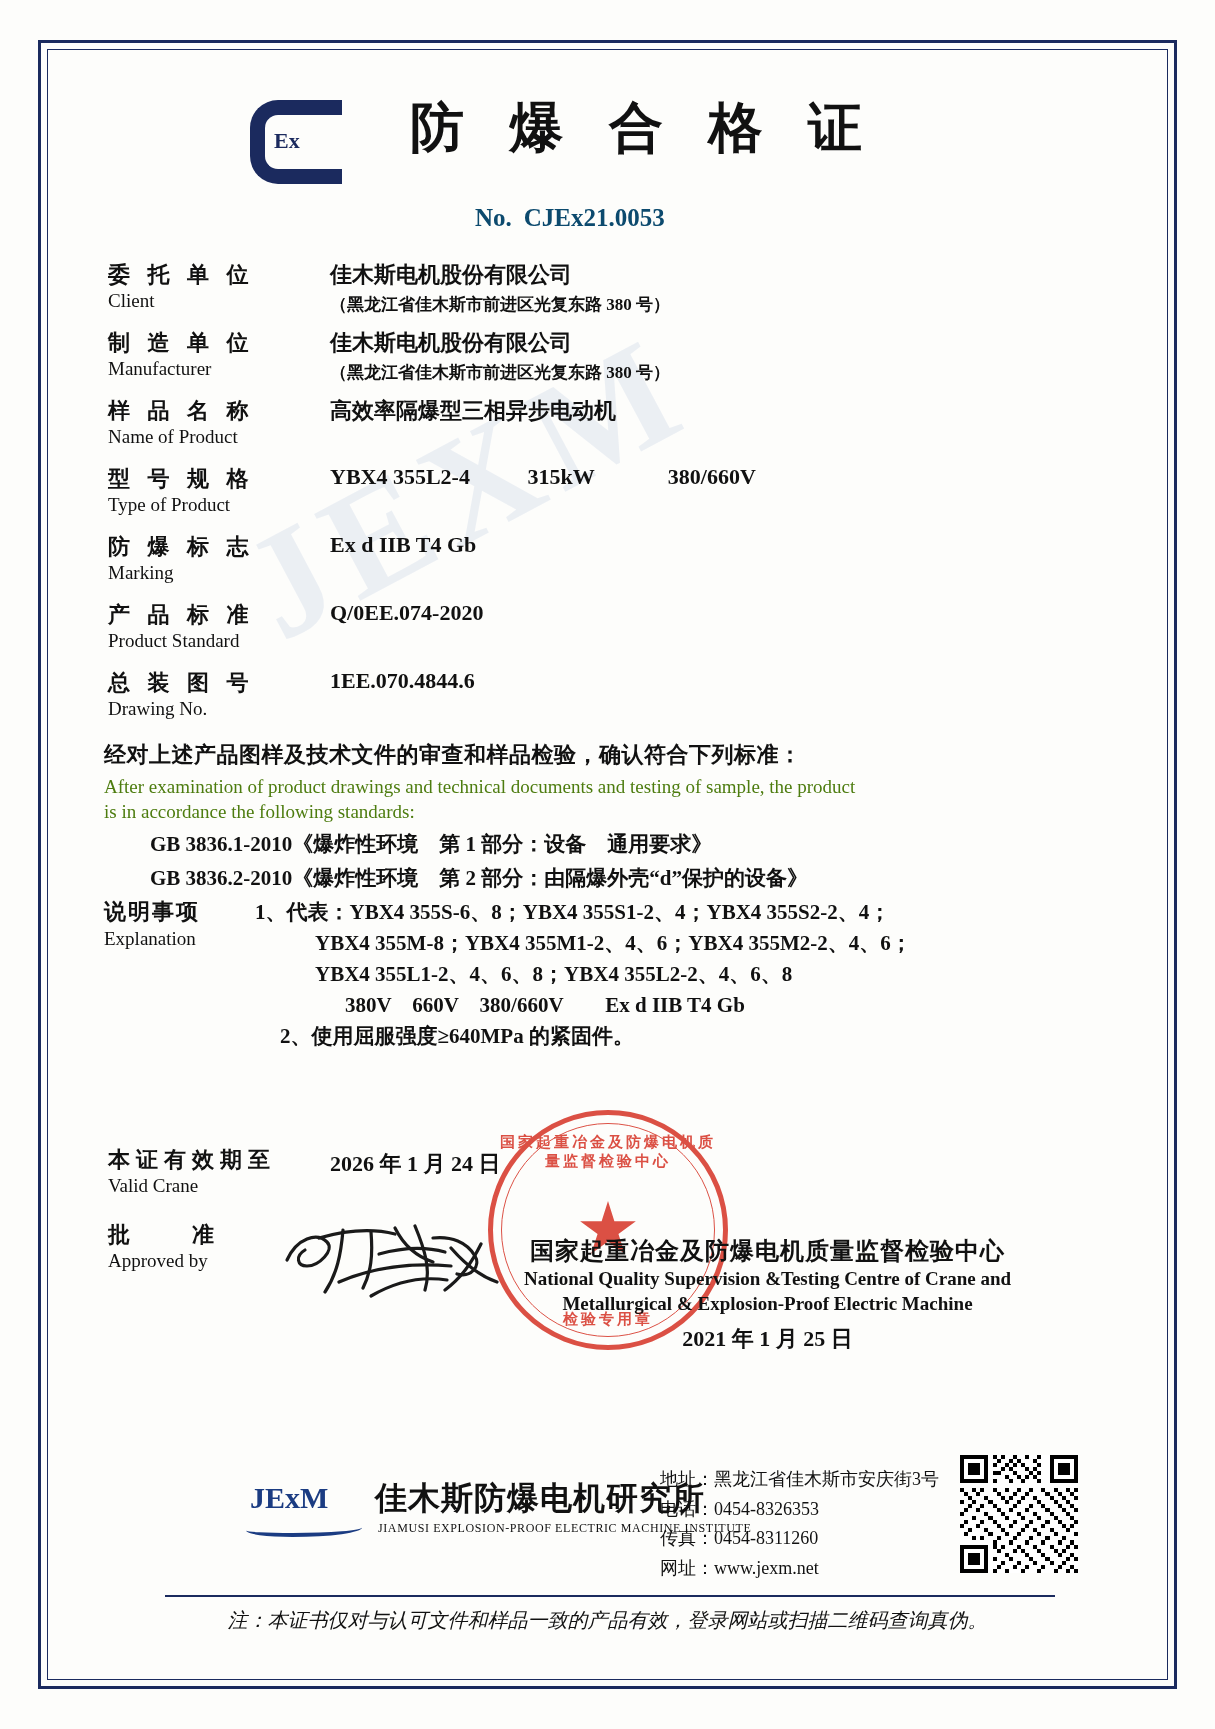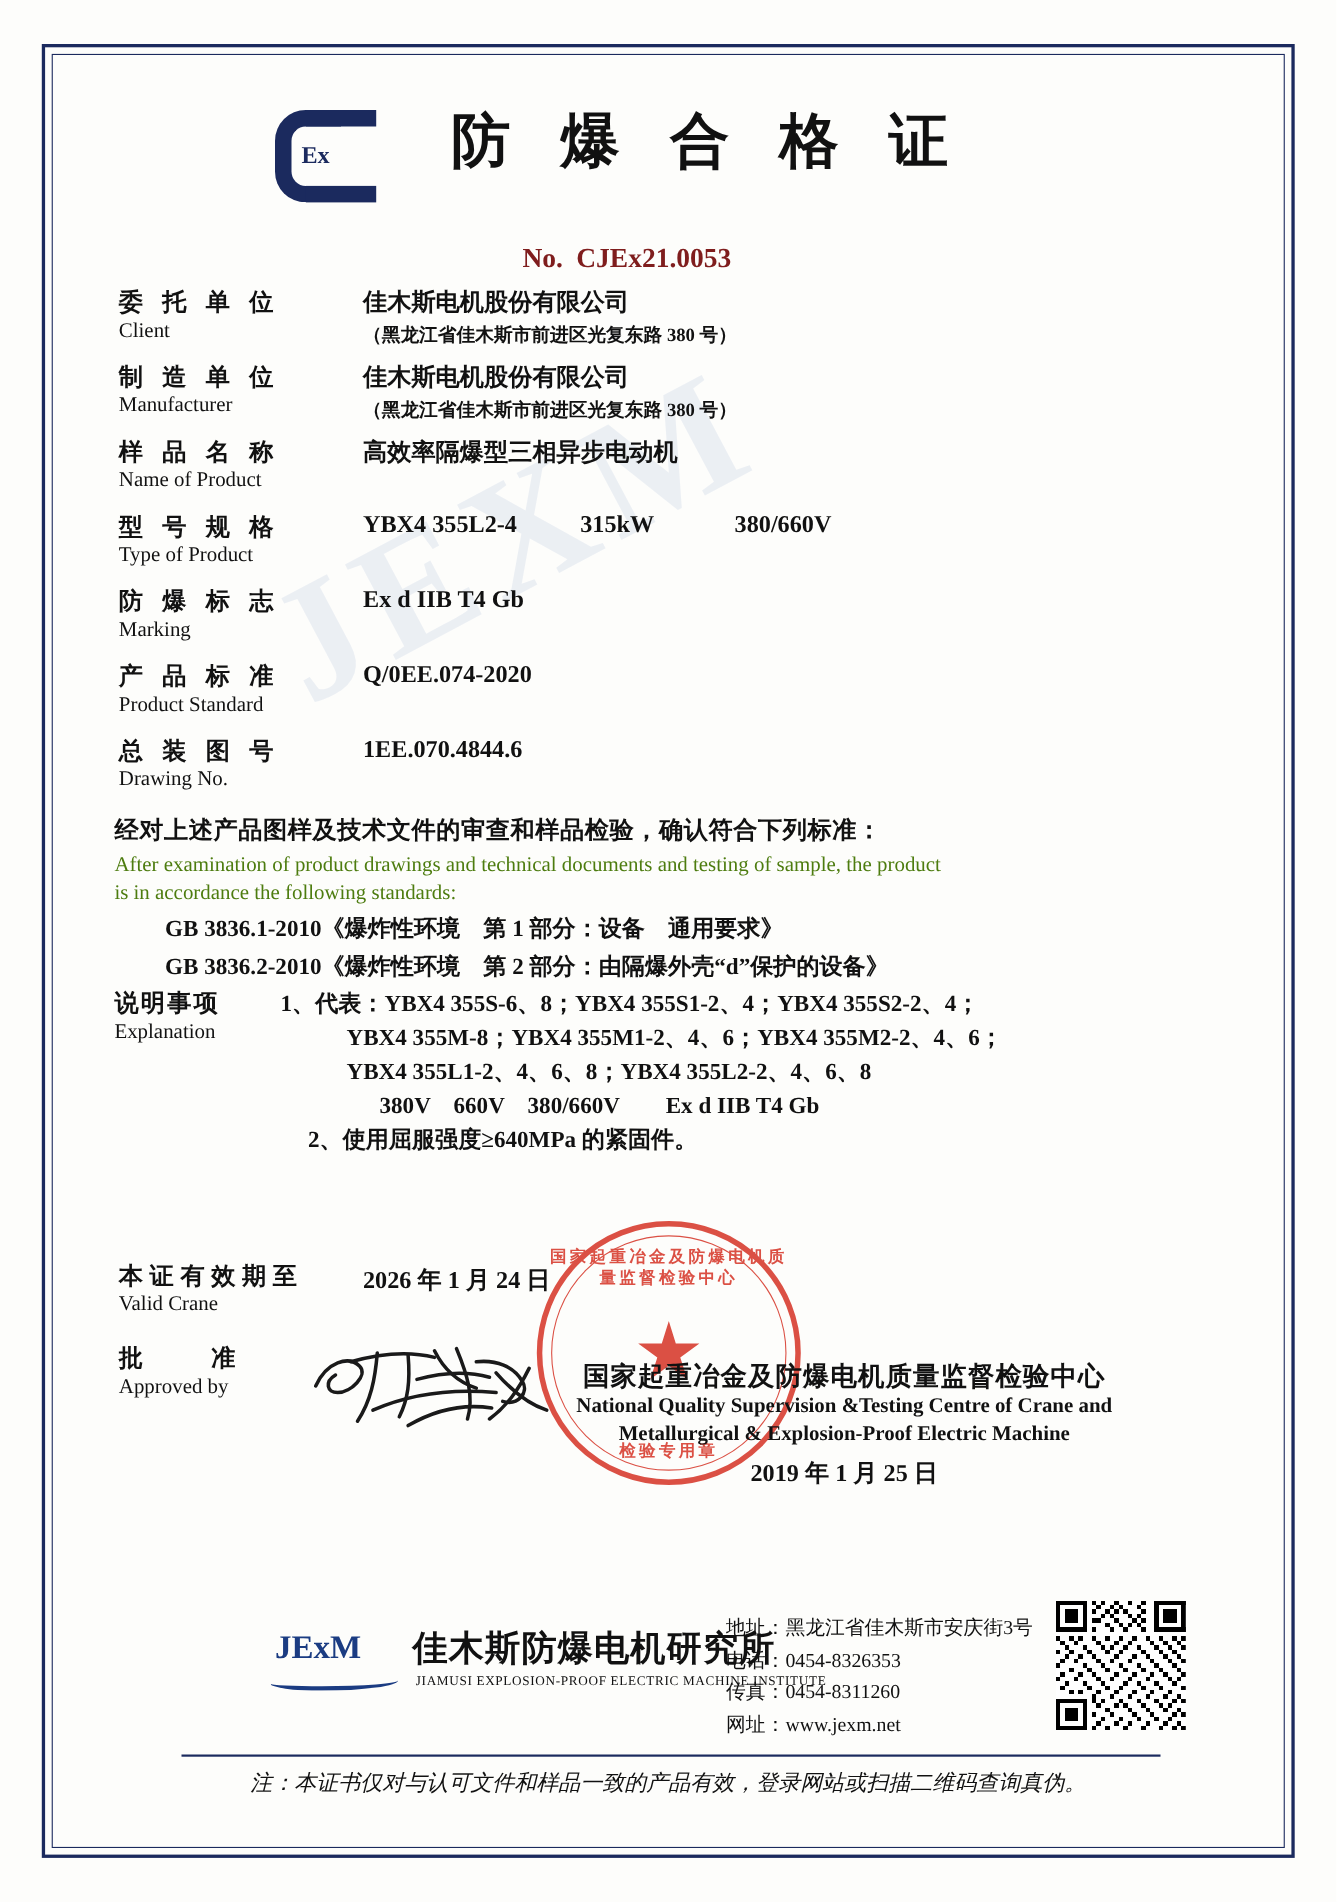--- a/index.html
+++ b/index.html
@@ -98,25 +98,25 @@
     top: 88px;
     font-family: "Liberation Serif", serif;
     font-weight: bold;
     font-size: 23px;
     letter-spacing: 2.2px;
     color: #111;
   }
   .cert-no {
     position: absolute;
     left: 395px;
-    top: 142px;
+    top: 124px;
     font-family: "Liberation Serif", serif;
     font-weight: bold;
     font-size: 25px;
-    color: #7f1d1d;
+    color: #0c4a6e;
   }
   .cert-no .lbl { margin-right: 12px; }
 
   
   .fields {
     position: absolute;
     left: 0;
     top: 180px;
     width: 1055px;
   }
@@ -570,21 +570,21 @@
     <div class="inner-ring"></div>
     <div class="seal-text-top">国家起重冶金及防爆电机质量监督检验中心</div>
     <div class="star"></div>
     <div class="seal-text-bottom">检验专用章</div>
   </div>
 
   <div class="centre">
     <div class="centre-cn">国家起重冶金及防爆电机质量监督检验中心</div>
     <div class="centre-en1">National Quality Supervision &amp;Testing Centre of Crane and</div>
     <div class="centre-en2">Metallurgical &amp; Explosion-Proof Electric Machine</div>
-    <div class="centre-date">2019 年 1 月 25 日</div>
+    <div class="centre-date">2021 年 1 月 25 日</div>
   </div>
 
   <div class="content" style="top:80px; height:0;">
     <div class="footer">
       <div class="inst-logo">
         <div class="inst-mark">
           <span>JExM</span>
           <span class="swoosh"></span>
         </div>
         <div class="inst-cn">佳木斯防爆电机研究所</div>

